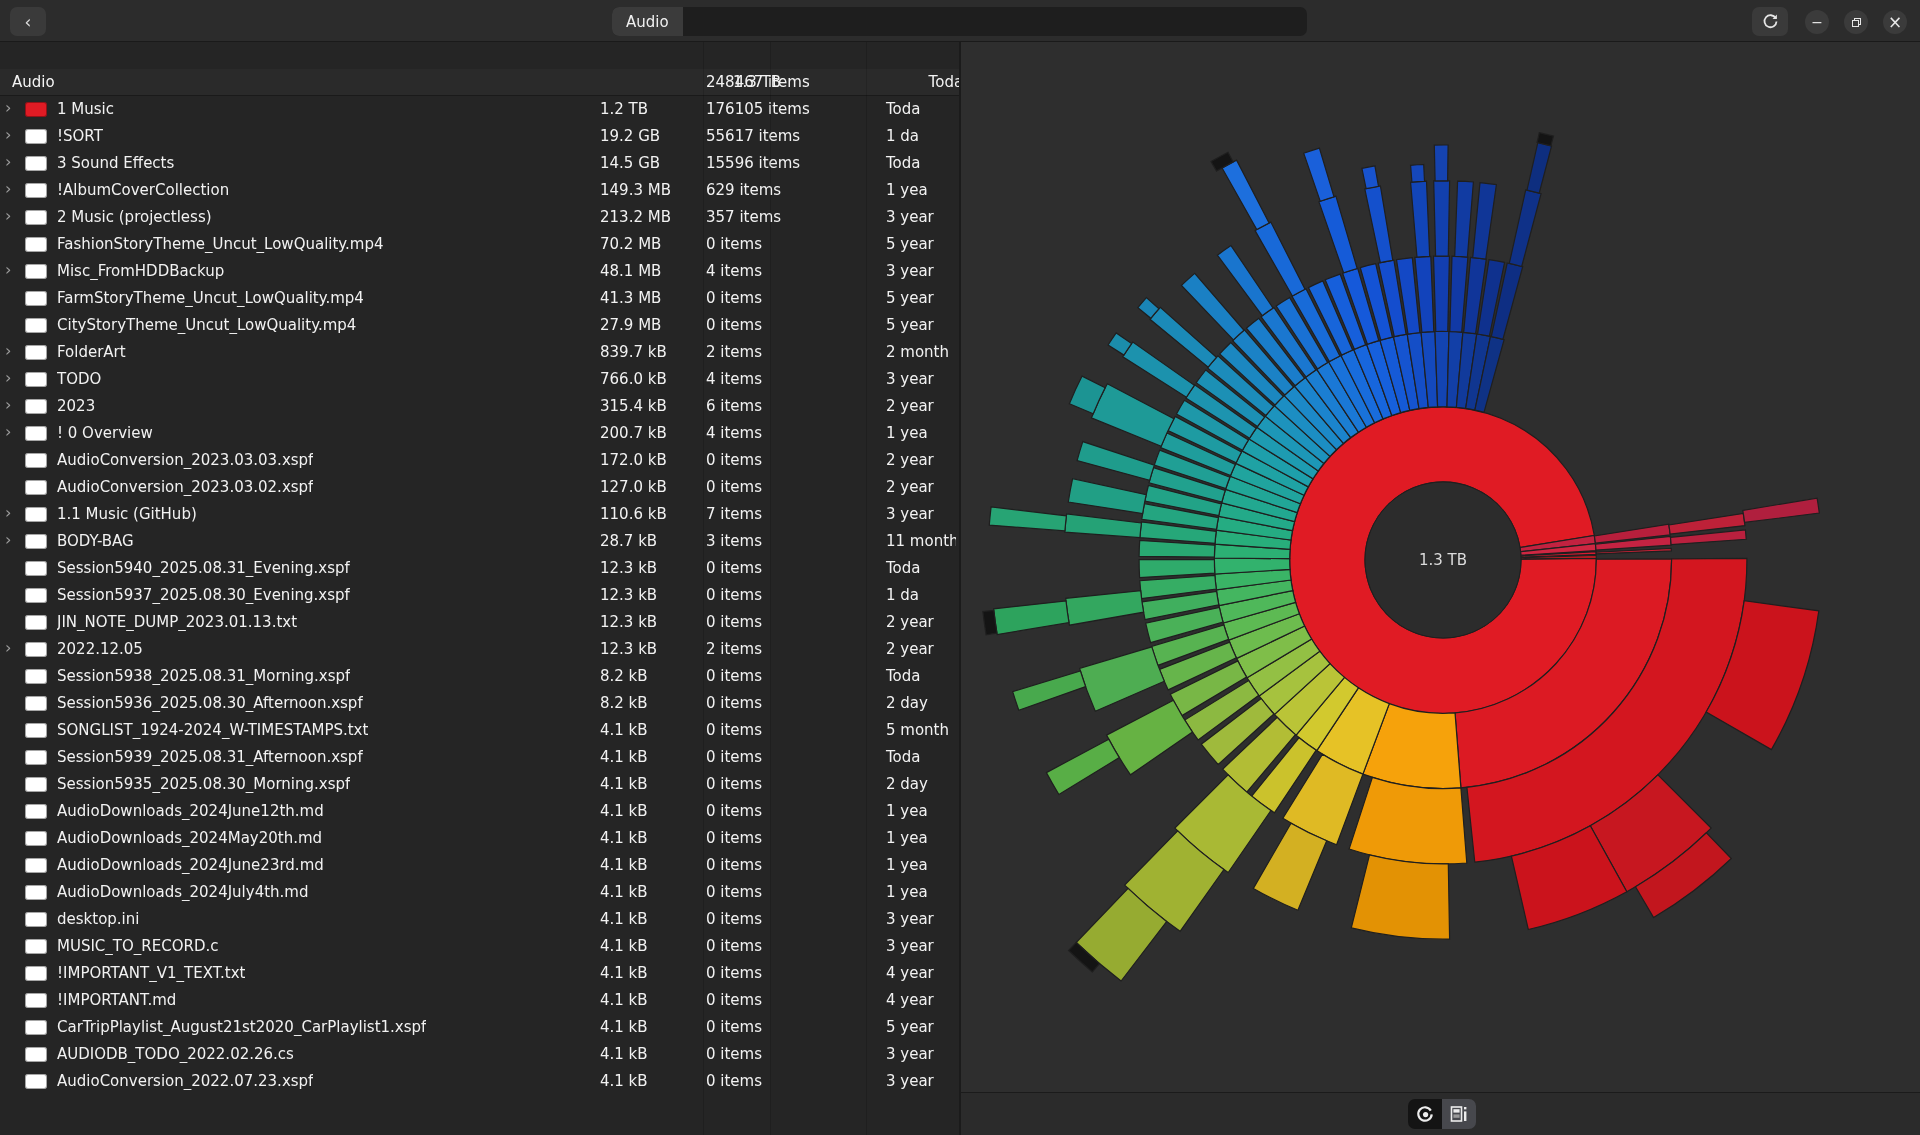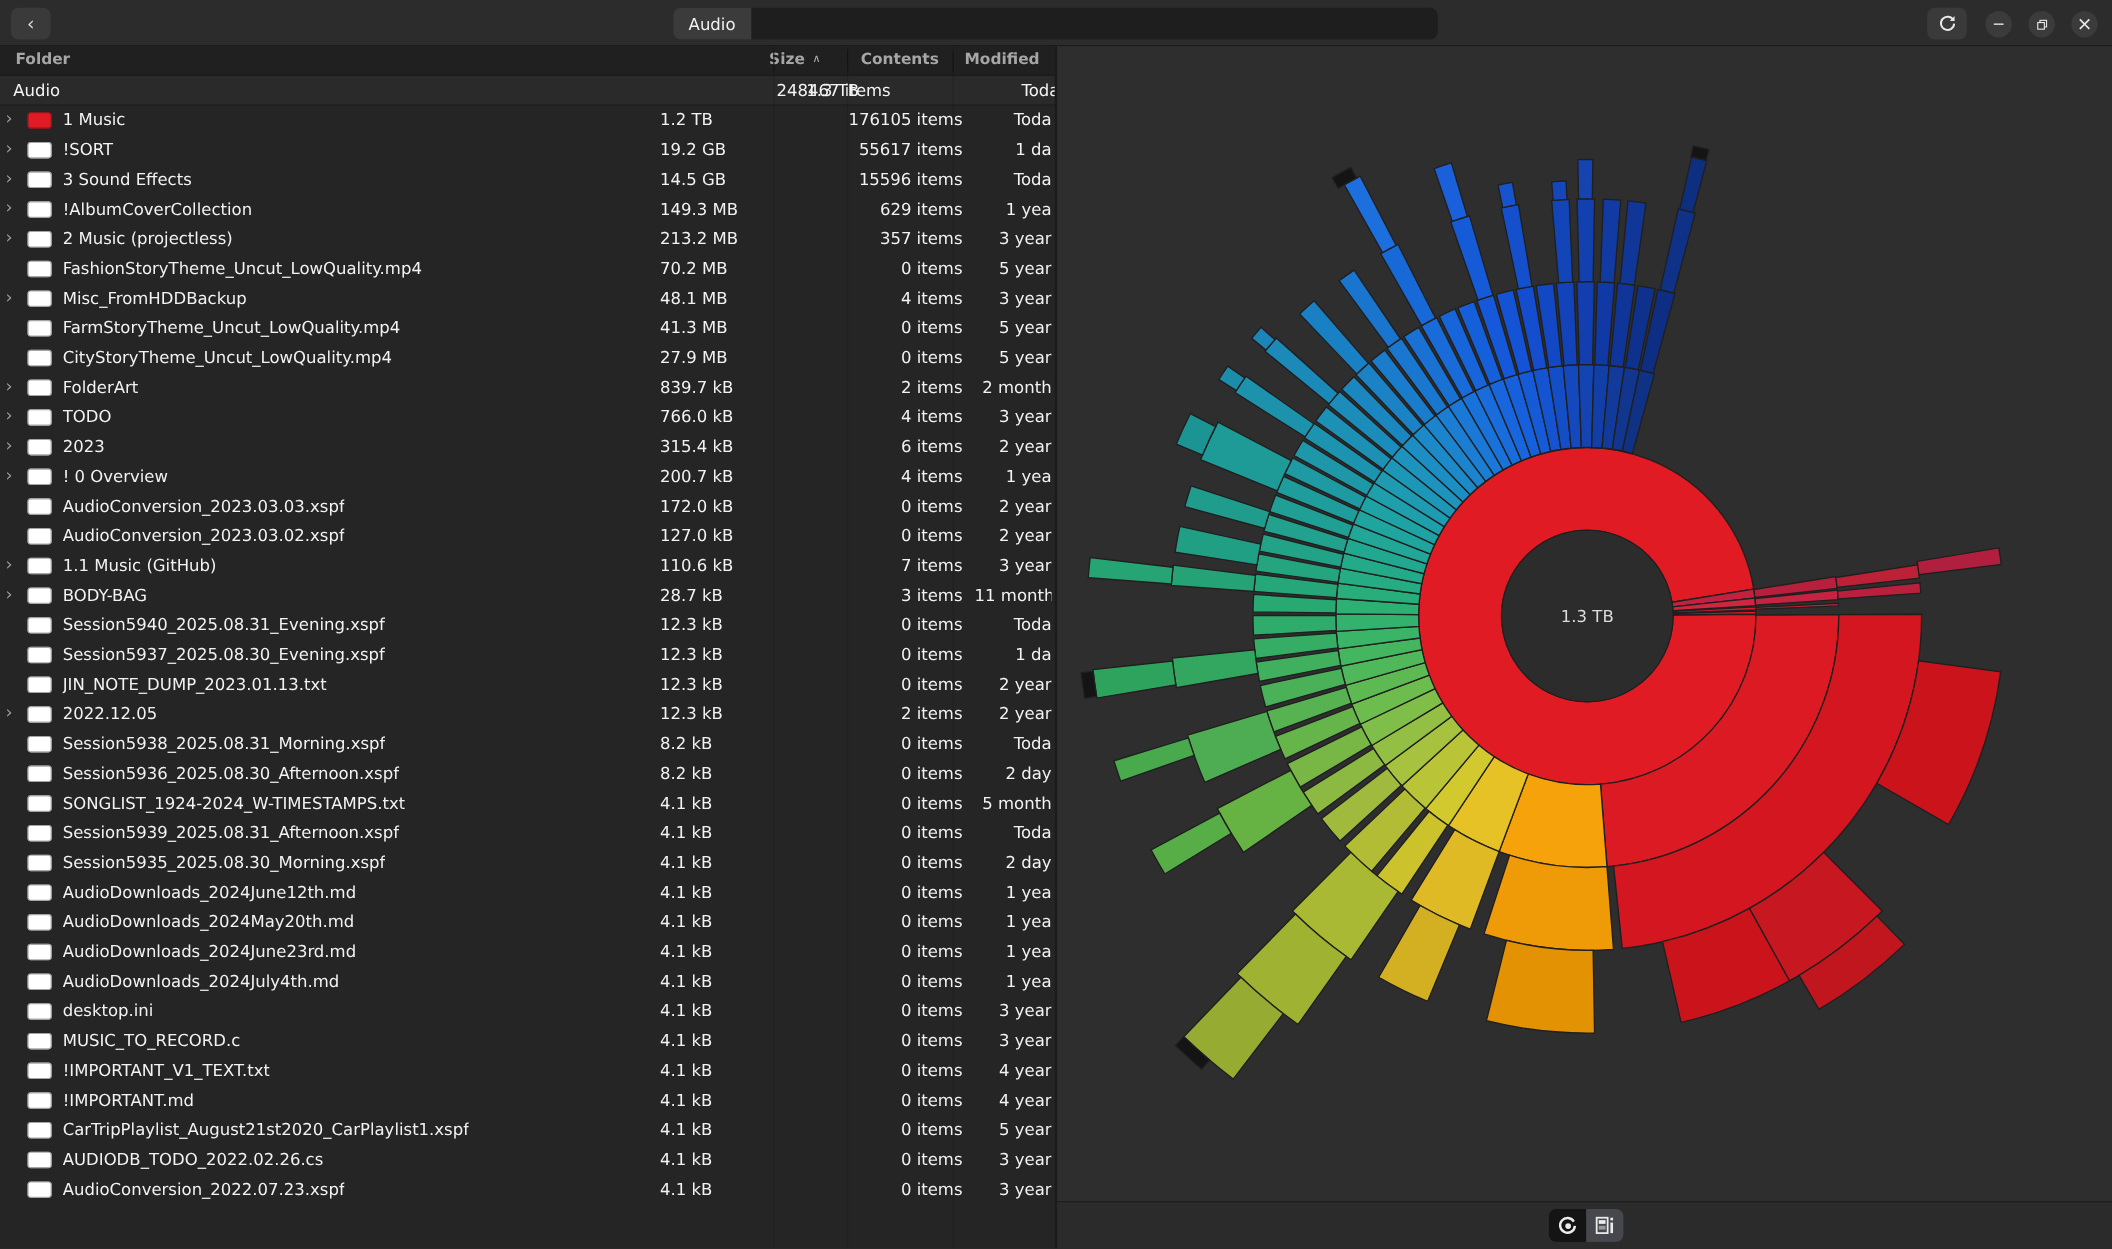--- a/index.html
+++ b/index.html
@@ -47,22 +47,22 @@
               border-bottom:1px solid #1a1a1a; color:#f4f4f4; font-size:15px; }
   #rows { position:absolute; left:0; top:54px; width:959px; height:1039px; background:#252525; }
   .row { position:relative; width:959px; height:27px; color:#f2f2f2; font-size:15px; }
   .cell { position:absolute; top:4px; white-space:nowrap; }
   .c-exp  { left:5px; width:16px; color:#9c9c9c; font-size:16px; top:2px; }
   .c-chip { position:absolute; left:25px; top:6px; width:22px; height:15px; border-radius:3px;
             background:#ffffff; box-shadow:inset 0 0 0 1px rgba(0,0,0,.35); }
   .c-chip.red { background:#e01b24; }
   .c-name { left:57px; max-width:520px; overflow:hidden; }
   .c-size { left:600px; width:181px; }
-  .c-items{ left:706px; width:169px; text-align:right; }
-  .c-mod  { left:846px; width:110px; text-align:right; overflow:hidden;padding-left:40px; }
+  .c-items{ left:706px; width:169px; }
+  .c-mod  { left:846px; width:110px; text-align:left; overflow:hidden;padding-left:40px; }
   .r-name { left:12px; } .r-size { left:600px; width:181px; text-align:right; }
   .r-items{ left:706px; width:169px; text-align:left; } .r-mod { left:846px; width:110px; text-align:right;margin-left:16px; }
   .vline { position:absolute; top:0; width:1px; height:1093px; background:rgba(0,0,0,.14); }
 
   
   #right-panel { position:absolute; left:959px; top:42px; width:961px; height:1093px;
                  background:#2e2e2e; border-left:2px solid #1b1b1b; }
   #chart-svg { position:absolute; left:0; top:0; }
   #bottom-bar { position:absolute; left:0; bottom:0; width:961px; height:43px; background:#2b2b2b;
                 border-top:1px solid #1b1b1b; }
@@ -100,31 +100,20 @@
           <span class="b1"></span>
           <span class="b2"></span>
         </span>
     </div>
     <div class="win-btn" id="close-btn">
       <span style="font-size:17px;">×</span>
     </div>
   </div>
 
   <div id="left-panel">
-    <div id="col-header">
-      <span class="hcell" id="h-folder">Folder</span>
-      <span class="hcell" id="h-size">
-        <span>Size</span><span class="caret">∧</span>
-      </span>
-      <span class="hcell" id="h-contents">Contents</span>
-      <span class="hcell" id="h-modified">Modified</span>
-      <span class="sep" style="left:703px;"></span>
-      <span class="sep" style="left:770px;"></span>
-      <span class="sep" style="left:866px;"></span>
-    </div>
     <div id="root-row">
       <span class="cell r-name">Audio</span>
       <span class="cell r-size">1.3 TB</span>
       <span class="cell r-items">248467 items</span>
       <span class="cell r-mod">Today</span>
     </div>
     <div id="rows">
         <div class="row">
           <span class="cell c-exp">›</span>
           <span class="c-chip red"></span>

